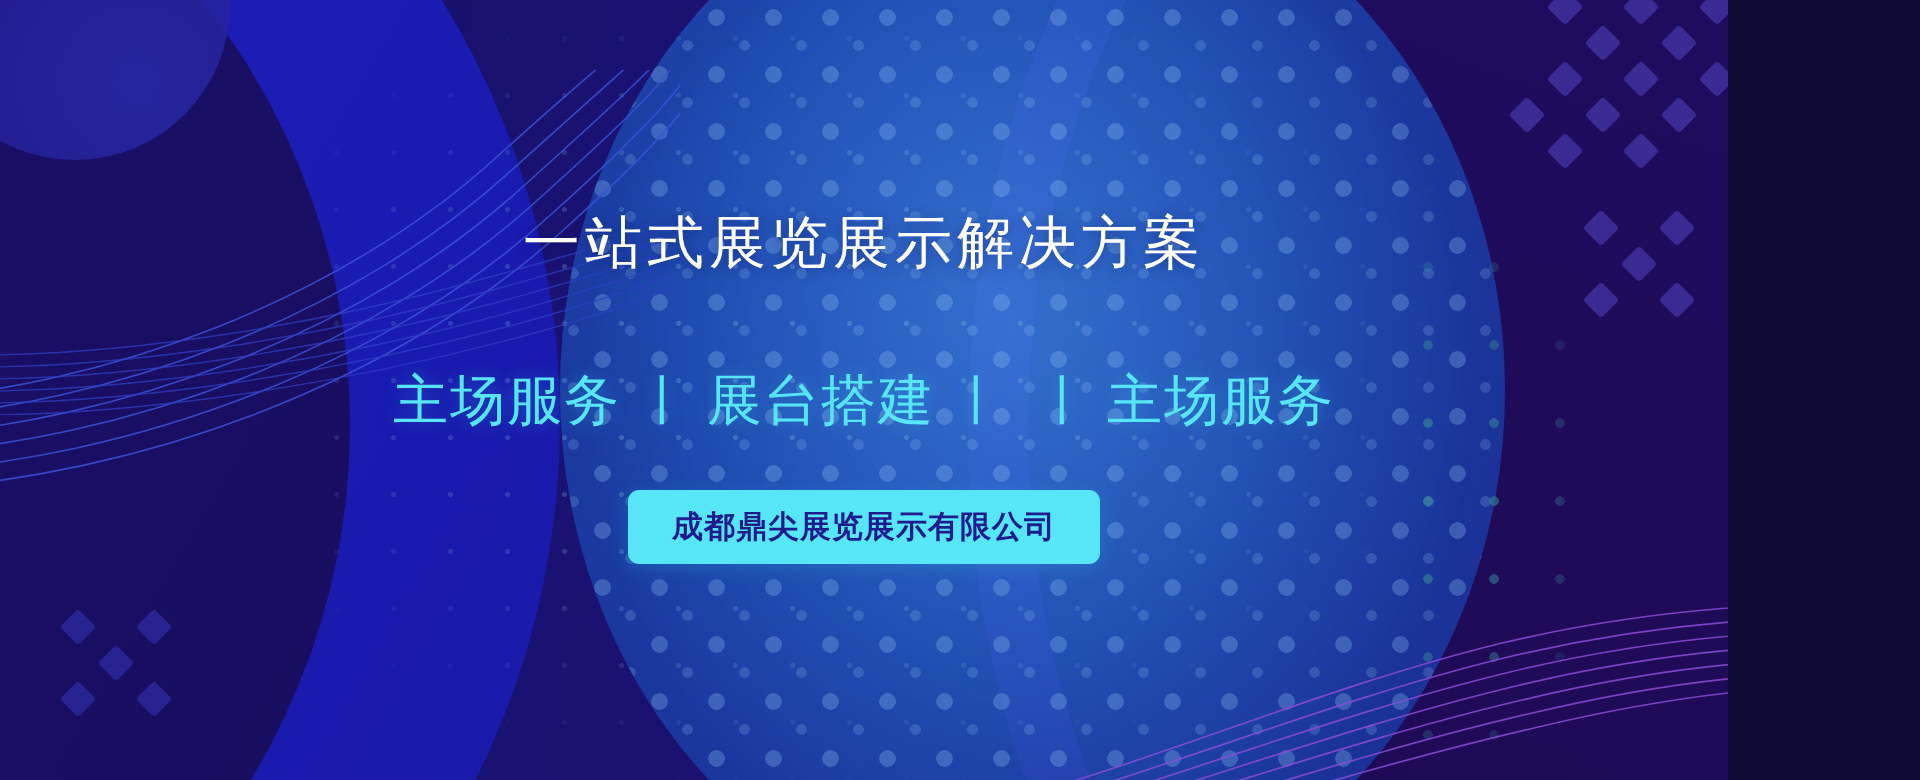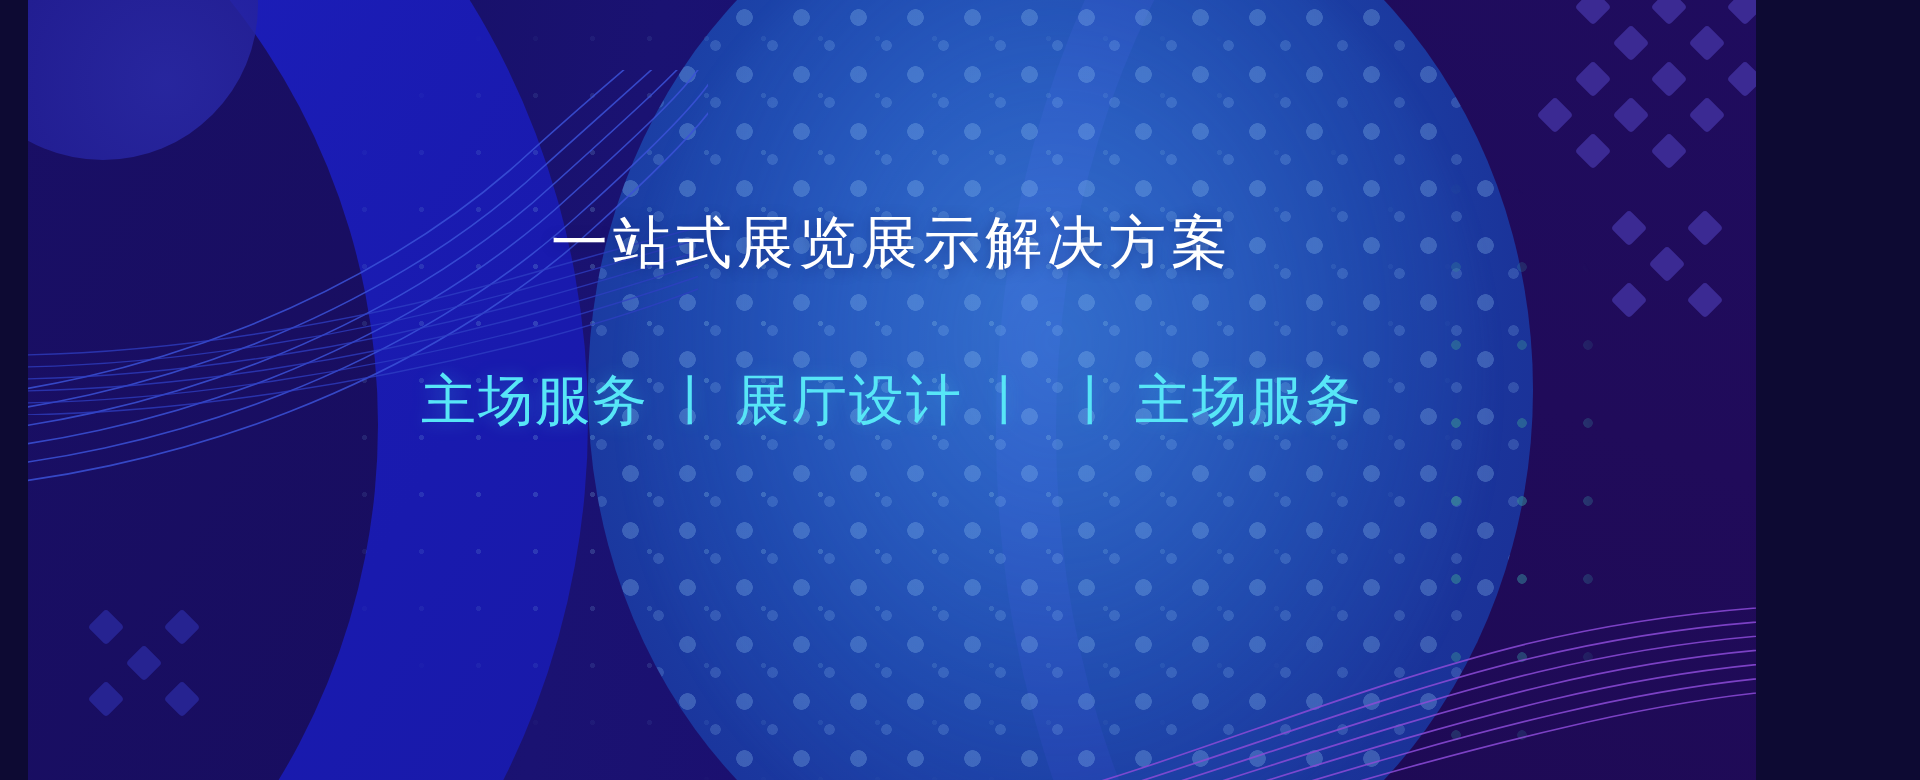--- a/index.html
+++ b/index.html
@@ -5,21 +5,20 @@
   html,body{margin:0;padding:0;background:#0d0a33;}
   *{box-sizing:border-box;}
 
   #banner{
     position:relative;
     width:1728px;
     height:780px;
     overflow:hidden;
     font-family:"Liberation Sans","DejaVu Sans",sans-serif;
     background:#16106b;
-    margin-left:28px;
   }
 
   
   .bg-base{
     position:absolute;inset:0;
     background:
       linear-gradient(100deg,
         #140f62 0%,
         #171068 18%,
         #1a1272 34%,
@@ -304,21 +303,22 @@
   </div>
 
   <div class="content">
 
     <h1 class="title">一站式展览展示解决方案</h1>
 
 
     <div class="services">
       <span>主场服务</span>
       <span class="sep">丨</span>
-      <span>展厅设计</span>
+      <span>展台搭建</span>
       <span class="sep">丨</span>
       <span class="sep">丨</span>
       <span>主场服务</span>
     </div>
 
+    <button class="cta">成都鼎尖展览展示有限公司</button>
   </div>
 
 </div>
 
 </body></html>

